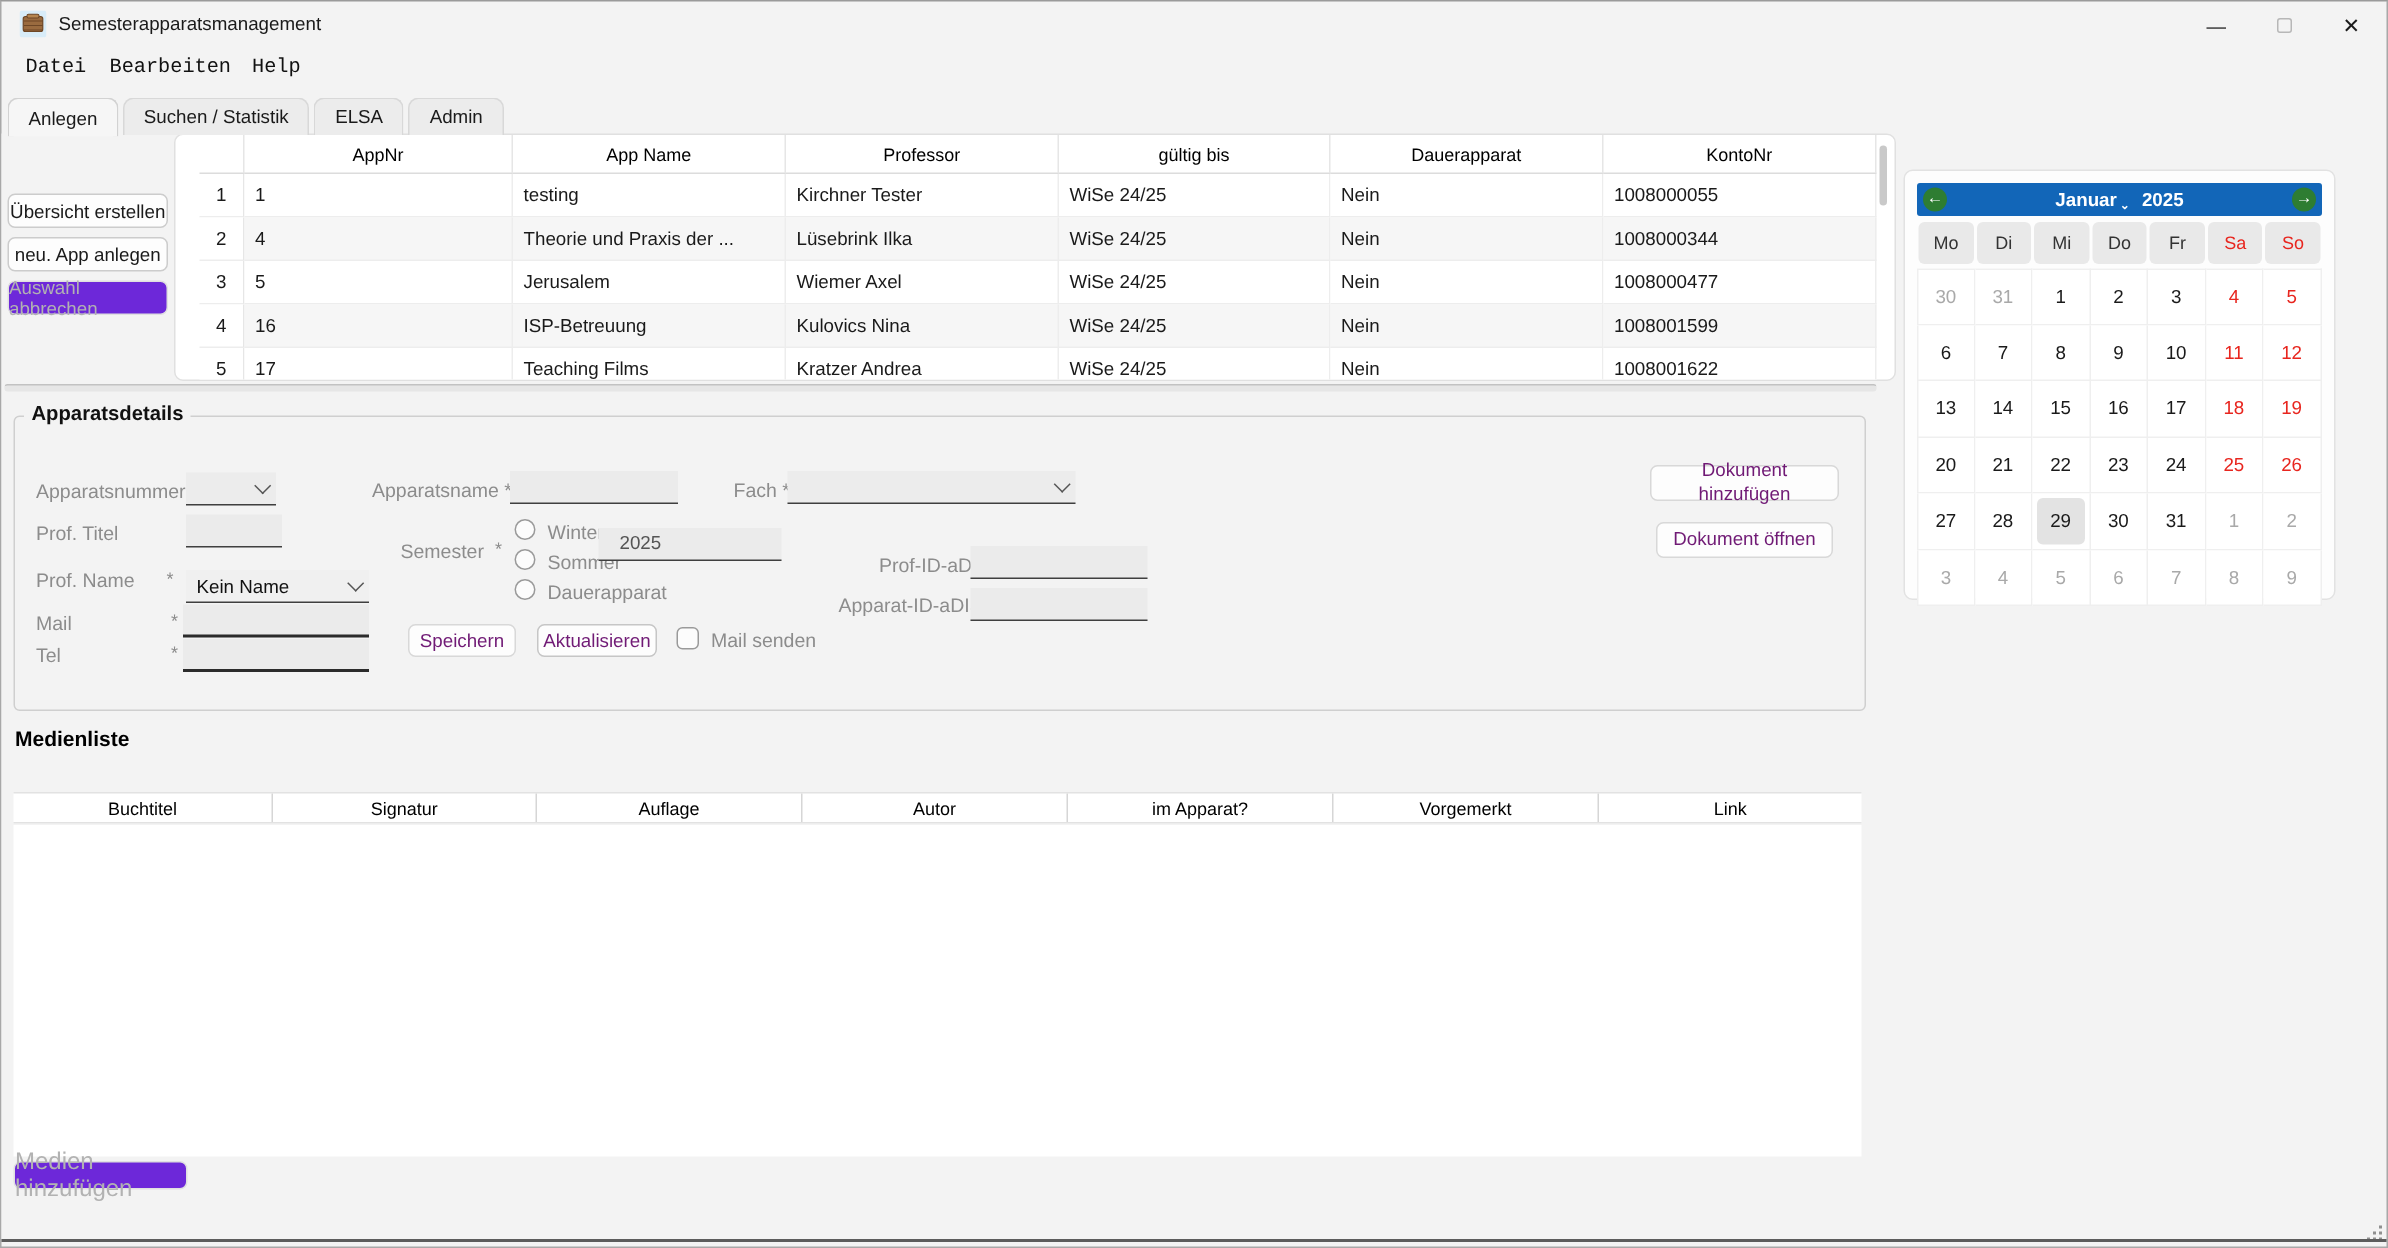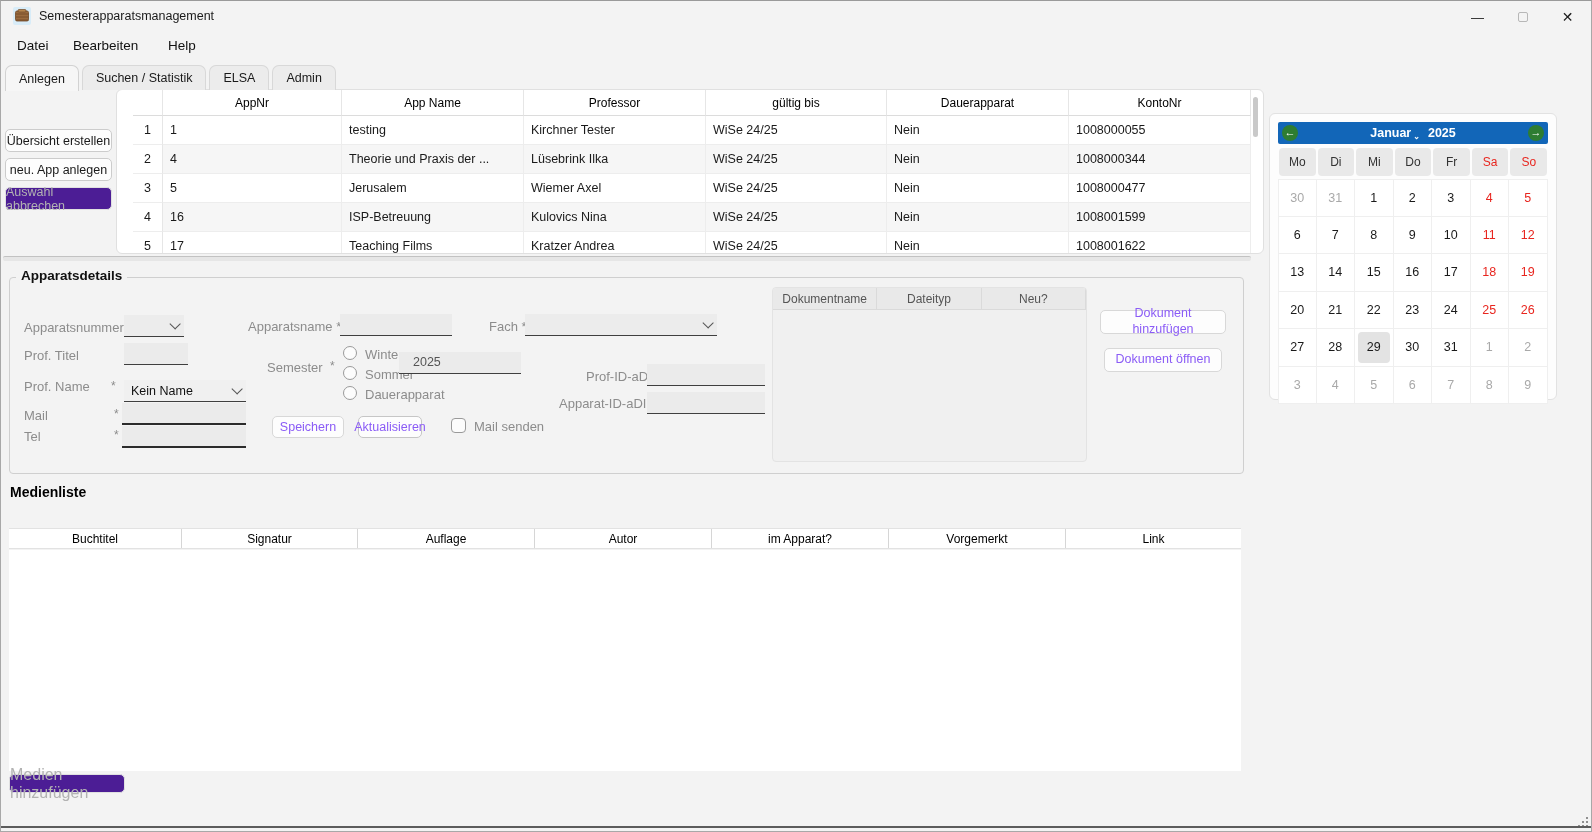--- a/index.html
+++ b/index.html
@@ -12,34 +12,34 @@
   
   .titlebar { position:absolute; top:0; left:0; right:0; height:30px; }
   .app-icon { position:absolute; left:12px; top:6px; width:18px; height:18px; }
   .title-text { position:absolute; left:38px; top:8px; font-size:12.5px; }
   .win-controls { position:absolute; right:1px; top:1px; height:30px; display:flex; }
   .win-btn { width:45px; height:30px; display:flex; align-items:center; justify-content:center; font-size:13px; color:#1a1a1a; }
   .win-btn .max-glyph { width:10px; height:10px; border:1px solid #b7b7b7; border-radius:2px; }
   .win-btn.close { font-size:14px; }
 
   
-  .menubar { position:absolute; top:34px; left:0; height:26px; width:100%; }
+  .menubar { position:absolute; top:34px; left:0; height:26px; width:100%;font-family:Liberation Mono, monospace; }
   .menu-item { position:absolute; top:3px; font-size:13.5px; color:#111; cursor:default; }
 
   
   .tabbar { position:absolute; top:64px; left:4px; height:25px; display:flex; gap:3px; z-index:3; }
   .tab { height:25px; padding:0 13px; display:flex; align-items:center; font-size:12.5px; background:#ececec; border:1px solid #d8d8d8; border-bottom:none; border-radius:7px 7px 0 0; color:#1a1a1a; }
   .tab.active { background:#f6f6f6; border-color:#d2d2d2; position:relative; z-index:4; height:26px; }
 
   .tab-page { position:absolute; top:88px; left:0; width:1266px; height:737px; background:#f3f3f3; }
 
   
   .btn { background:#fdfdfd; border:1px solid #cccccc; border-radius:5px; font-size:12.5px; color:#1a1a1a; display:flex; align-items:center; justify-content:center; font-family:"Liberation Sans", sans-serif; }
-  .btn.disabled { color:#b2b2b2; border-color:#e0e0e0; background:#4c1d95; }
-  .btn.dim { color:#8b5cf6; border-color:#d8d8d8; }
+  .btn.disabled { color:#b2b2b2; border-color:#e0e0e0; background:#6d28d9; }
+  .btn.dim { color:#701a75; border-color:#d8d8d8; }
   .side-btn { position:absolute; left:4px; width:107px; height:23px; }
   #side-btn-0 { top:40px; } #side-btn-1 { top:69px; } #side-btn-2 { top:98px; }
 
   
   .apps-panel { position:absolute; left:115px; top:0px; width:1148px; height:165px; background:#fff; border:1px solid #e0e0e0; border-radius:6px; overflow:hidden;padding-left:16px; }
   .apps-header { display:flex; height:26px; }
   .apps-header .hcell { font-size:12px; display:flex; align-items:center; justify-content:center; border-right:1px solid #e6e6e6; border-bottom:1px solid #dcdcdc; color:#000; }
   .apps-row { display:flex; height:29px; }
   .apps-row.alt .cell { background:#f6f6f6; }
   .apps-row .cell { font-size:12.5px; display:flex; align-items:center; border-right:1px solid #ededed; border-bottom:1px solid #ededed; padding-left:7px; background:#fff; }
@@ -67,21 +67,21 @@
   .doc-header { display:flex; height:22px; background:#e9e9e9; }
   .doc-header .hcell { width:105px; font-size:12px; color:#555; display:flex; align-items:center; justify-content:center; border-right:1px solid #dadada; border-bottom:1px solid #dadada; }
   .doc-btn { position:absolute; font-size:12.5px; text-align:center; line-height:1.25; padding:2px 4px; }
   #doc-btn-0 { left:1090px; top:32px;  width:126px; height:24px; }
   #doc-btn-1 { left:1094px; top:70px;  width:118px; height:24px; }
   #doc-btn-2 { left:1090px; top:107px; width:126px; height:50px; }
 
   
   .form-btn { position:absolute; height:22px; }
   #btn-speichern { left:262px; top:138px; width:72px; }
-  #btn-aktualisieren { left:348px; top:138px; width:64px; border-color:#c6c6c6; }
+  #btn-aktualisieren { left:348px; top:138px; width:80px; border-color:#c6c6c6; }
 
   
   .medien-title { position:absolute; left:9px; top:395px; font-size:14px; font-weight:bold; color:#000; }
   .medien-header { position:absolute; left:8px; top:439px; width:1232px; height:21px; display:flex; background:#fff; border-top:1px solid #e2e2e2; border-bottom:1px solid #e2e2e2; }
   .medien-header .hcell { font-size:12px; color:#000; display:flex; align-items:center; justify-content:center; border-right:1px solid #d6d6d6; }
   .medien-header .hcell:last-child { border-right:none; }
   .medien-body { position:absolute; left:8px; top:461px; width:1232px; height:221px; background:#fff; }
   #btn-medien-add { position:absolute; left:8px; top:685px; width:116px; height:19px; font-size:16px; }
 
   
@@ -266,27 +266,20 @@
       <div class="field" style="left:637px; top:86px; width:118px;"></div>
 
       <span class="flabel" style="left:549px; top:118px;">Apparat-ID-aDIS</span>
       <div class="field" style="left:637px; top:114px; width:118px;"></div>
 
       <div class="btn dim form-btn" id="btn-speichern">Speichern</div>
       <div class="btn dim form-btn" id="btn-aktualisieren">Aktualisieren</div>
       <div class="checkbox" style="left:441px; top:140px;"></div>
       <span class="flabel" style="left:464px; top:141px;">Mail senden</span>
 
-      <div class="doc-panel">
-        <div class="doc-header" id="doc-header">
-            <div class="hcell">Dokumentname</div>
-            <div class="hcell">Dateityp</div>
-            <div class="hcell">Neu?</div>
-          </div>
-      </div>
       <div class="btn dim doc-btn" id="doc-btn-0">Dokument hinzufügen</div>
       <div class="btn dim doc-btn" id="doc-btn-1">Dokument öffnen</div>
     </div>
 
     <div class="medien-title">Medienliste</div>
     <div class="medien-header" id="medien-header">
         <div class="hcell" style="width: 173px;">Buchtitel</div>
         <div class="hcell" style="width: 176px;">Signatur</div>
         <div class="hcell" style="width: 177px;">Auflage</div>
         <div class="hcell" style="width: 177px;">Autor</div>

